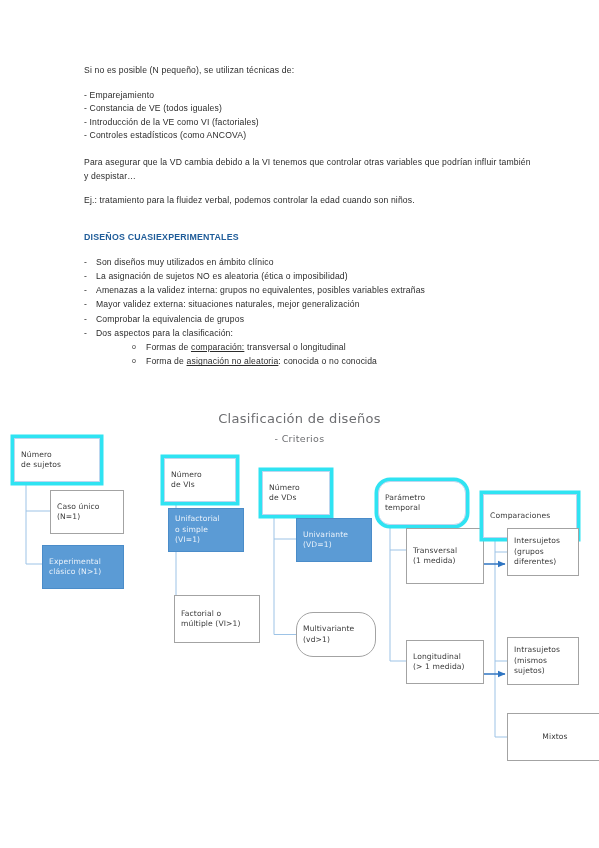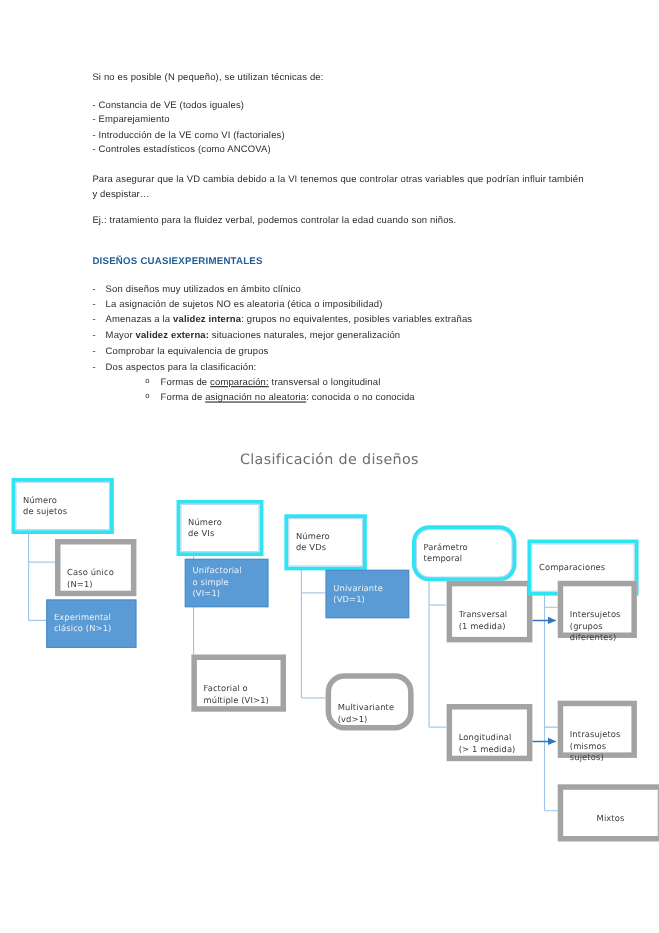--- a/index.html
+++ b/index.html
@@ -56,21 +56,21 @@
     letter-spacing: 0.15px;
     padding-left: 12px;
     position: relative;
     white-space: nowrap;
   }
   .dash-list li .dash {
     position: absolute;
     left: 0;
     top: 0;
   }
-  .dash-list li b { font-weight: bold; }
+  .dash-list li b { font-weight: normal; }
 
   .sub-list { margin: 0; padding: 0; list-style: none; }
   .sub-list li {
     font-size: 8.6px;
     line-height: 14.5px;
     color: #2b2b2b;
     letter-spacing: 0.15px;
     padding-left: 62px;
     position: relative;
     white-space: nowrap;
@@ -135,23 +135,24 @@
     background: #ffffff;
     border: 1px solid #bcd6ef;
     color: #3b3b3b;
     box-shadow: 0 0 0 3.5px #2fe3f2;
     display: flex;
     align-items: center;
   }
   
   .node.plain {
     background: #ffffff;
-    border: 5px solid #a3a3a3;
+    border: 1px solid #a3a3a3;
     color: #3b3b3b;
     display: flex;
+    align-items: center;
   }
   .node.plain.center {
     justify-content: center;
     text-align: center;
   }
   
   .node.fill {
     background: #5b9bd5;
     border: 1px solid #4a8cc9;
     color: #e8f1fa;
@@ -160,22 +161,22 @@
   }
 </style>
 </head>
 <body>
 
 <div class="doc">
 
   <p class="para">Si no es posible (N pequeño), se utilizan técnicas de:</p>
 
   <div id="techniques-list">
+      <div class="dashline">- Emparejamiento</div>
       <div class="dashline">- Constancia de VE (todos iguales)</div>
-      <div class="dashline">- Emparejamiento</div>
       <div class="dashline">- Introducción de la VE como VI (factoriales)</div>
       <div class="dashline">- Controles estadísticos (como ANCOVA)</div>
     </div>
 
   <div class="block-gap"></div>
 
   <p class="para">Para asegurar que la VD cambia debido a la VI tenemos que controlar otras variables que podrían influir también y despistar…</p>
 
   <p class="para">Ej.: tratamiento para la fluidez verbal, podemos controlar la edad cuando son niños.</p>
 
@@ -230,20 +231,21 @@
       <marker id="ahead" markerWidth="6" markerHeight="6" refX="5" refY="3" orient="auto">
         <path d="M0,0.6 L5.4,3 L0,5.4 Z" fill="#2f75c2" stroke="none"></path>
       </marker>
       <marker id="ahead-r" markerWidth="6" markerHeight="6" refX="5" refY="3" orient="auto-start-reverse">
         <path d="M0,0.6 L5.4,3 L0,5.4 Z" fill="#2f75c2" stroke="none"></path>
       </marker>
     </defs>
   </svg>
 
   <div class="dg-title">Clasificación de diseños</div>
+  <div class="dg-sub">- Criterios</div>
 
   <div id="node-layer">
       <div class="node head" id="n-numero-de-sujetos" style="left: 14px; top: 43px; width: 86px; height: 32px;"><span>Número
 de sujetos</span></div>
       <div class="node plain" id="n-caso-unico" style="left: 50px; top: 95px; width: 74px; height: 42px;"><span>Caso único
 (N=1)</span></div>
       <div class="node fill" id="n-experimental-clasico" style="left: 42px; top: 150px; width: 82px; height: 38px;"><span>Experimental
 clásico (N&gt;1)</span></div>
       <div class="node head" id="n-numero-de-vis" style="left: 164px; top: 63px; width: 72px; height: 32px;"><span>Número
 de VIs</span></div>

